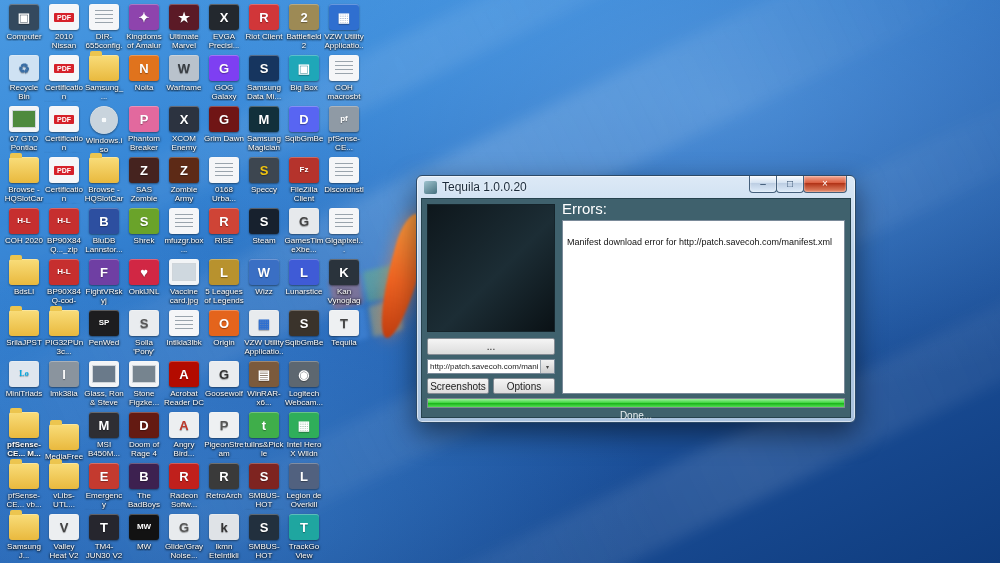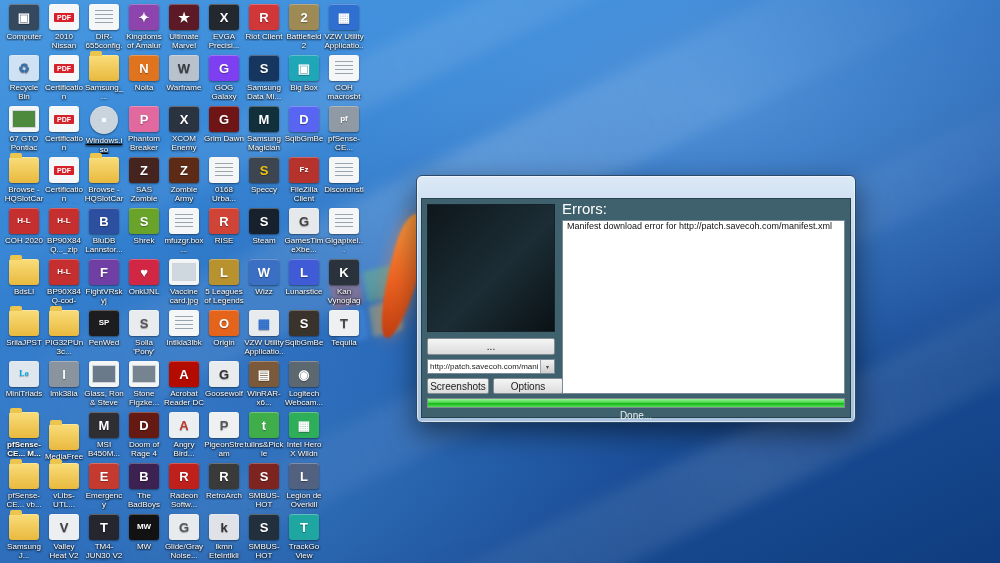--- a/index.html
+++ b/index.html
@@ -58,28 +58,28 @@
     box-shadow:inset 0 0 2px rgba(255,255,255,.9);}
   .capbtn.close{width:44px;color:#fff;
     background:linear-gradient(180deg,#f3a68f,#d85a3c 45%,#b13317 46%,#e58a6b);}
   .client{position:absolute;left:4px;right:4px;top:22px;bottom:4px;background:#3f616d;border:1px solid #26424d;}
   .imagebox{position:absolute;left:5px;top:5px;width:128px;height:128px;border:1px solid #15242b;
     background:linear-gradient(135deg,#0e171c,#1c2d35 55%,#0a1115);}
   .btn{position:absolute;background:linear-gradient(180deg,#f5f5f5,#dcdcdc);border:1px solid #858c94;
     font-size:10px;color:#222;display:flex;align-items:center;justify-content:center;cursor:pointer;border-radius:2px;}
   .btn.browse{left:5px;top:139px;width:128px;height:17px;}
   .btn.scr{left:5px;top:179px;width:62px;height:16px;}
-  .btn.opt{left:71px;top:179px;width:70px;height:16px;}
+  .btn.opt{left:71px;top:179px;width:62px;height:16px;}
   .combo{position:absolute;left:5px;top:160px;width:128px;height:15px;background:#fff;border:1px solid #7a8a99;display:flex;}
   .combo input{flex:1;min-width:0;border:none;outline:none;font-size:8px;padding:0 2px;color:#222;background:transparent;}
   .combo .arrow{width:14px;background:linear-gradient(180deg,#f1f1f1,#cfcfcf);border-left:1px solid #9aa4ad;
     font-size:6px;color:#444;display:flex;align-items:center;justify-content:center;cursor:pointer;}
   .errhead{position:absolute;left:140px;top:1px;font-size:15px;color:#ffffff;}
   .errbox{position:absolute;left:140px;top:21px;right:5px;height:174px;background:#fff;border:1px solid #7a8a99;
-    padding:0 4px;font-size:9px;line-height:1.3;color:#111;overflow:hidden;}
+    padding:16px 4px;font-size:9px;line-height:1.3;color:#111;overflow:hidden;}
   .progress{position:absolute;left:5px;top:199px;right:5px;height:10px;background:#fff;border:1px solid #7f8a93;}
   .fill{height:100%;background:linear-gradient(180deg,#9bf29b,#46d846 45%,#1cb51c 55%,#53e053);}
   .status{position:absolute;left:0;right:0;top:211px;text-align:center;font-size:10px;color:#e9eff1;}
 </style>
 </head>
 <body>
 
 <div class="desktop">
   <div class="beam b1"></div>
   <div class="beam b2"></div>
@@ -201,21 +201,21 @@
           <div class="ph" style="background: rgb(78, 138, 62);"></div>
         </div>
         <div class="dlabel">67 GTO Pontiac Blu...</div>
       </div>
       <div class="dicon" style="left: 44px; top: 106px;">
         <div class="tile pdf">
           <span class="pdfbadge">PDF</span>
         </div>
         <div class="dlabel">Certification Vaccinatio...</div>
       </div>
-      <div class="dicon" style="left: 84px; top: 106px; text-decoration: underline;">
+      <div class="dicon" style="left: 84px; top: 106px;">
         <div class="tile disc"></div>
         <div class="dlabel">Windows.iso</div>
       </div>
       <div class="dicon" style="left: 124px; top: 106px;">
         <div class="tile app" style="background: rgb(226, 105, 158);">
           <span class="glyph">P</span>
         </div>
         <div class="dlabel">Phantom Breaker Batt...</div>
       </div>
       <div class="dicon" style="left: 164px; top: 106px;">
@@ -622,20 +622,29 @@
       </div>
       <div class="dicon" style="left: 284px; top: 514px;">
         <div class="tile app" style="background: rgb(31, 166, 160);">
           <span class="glyph">T</span>
         </div>
         <div class="dlabel">TrackGo View</div>
       </div>
     </div>
 
   <div class="window">
+    <div class="titlebar">
+      <span class="wicon"></span>
+      <span class="wtitle">Tequila 1.0.0.20</span>
+      <div class="capbtns">
+        <div class="capbtn">–</div>
+        <div class="capbtn">□</div>
+        <div class="capbtn close">×</div>
+      </div>
+    </div>
     <div class="client">
       <div class="imagebox"></div>
       <div class="btn browse">...</div>
       <div class="combo">
         <input value="http://patch.savecoh.com/manifest.xml" style="">
         <div class="arrow">▾</div>
       </div>
       <div class="btn scr">Screenshots</div>
       <div class="btn opt">Options</div>
       <div class="errhead">Errors:</div>

